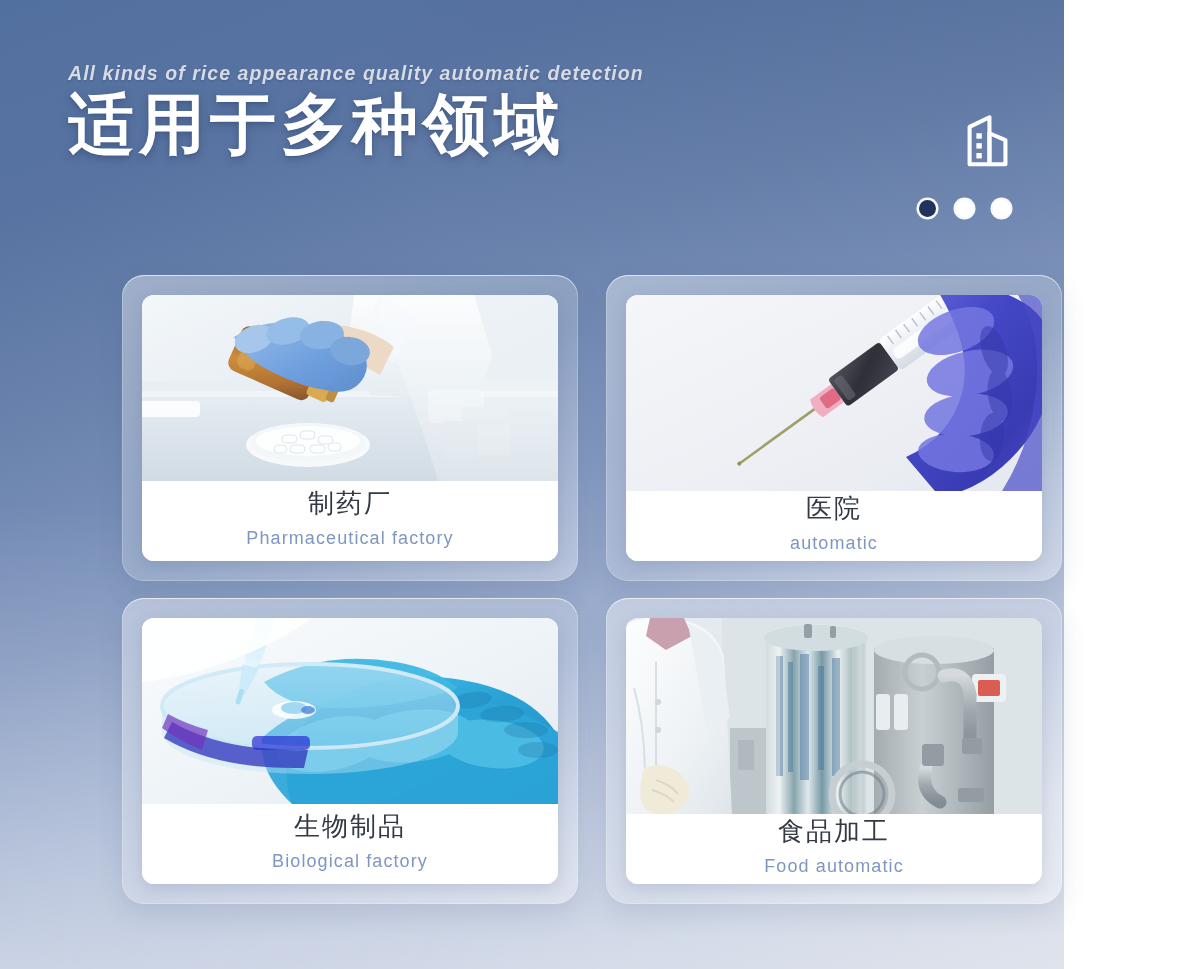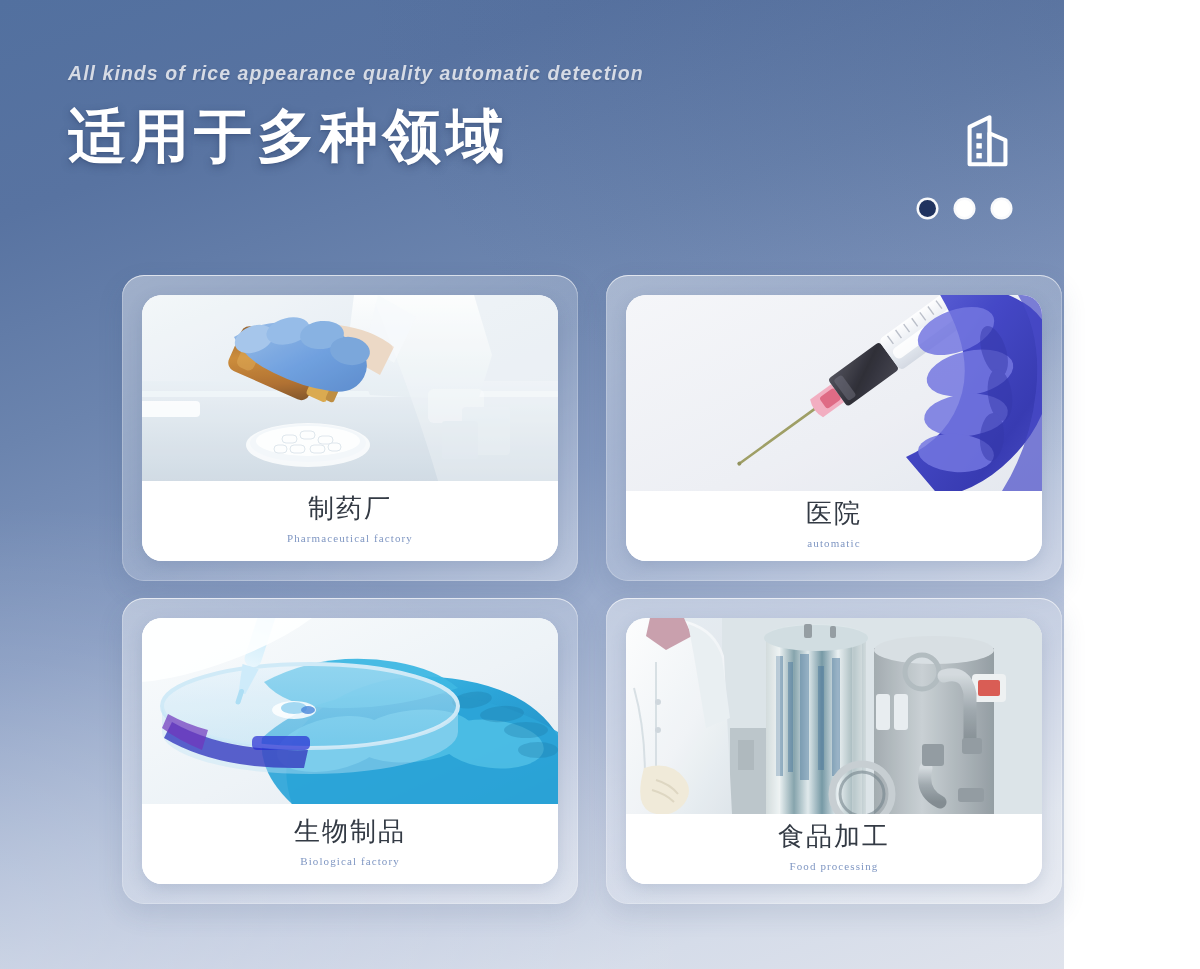--- a/index.html
+++ b/index.html
@@ -42,22 +42,22 @@
     font-size:19.5px;
     font-style:italic;
     font-weight:700;
     color:#d6dbe5;
     letter-spacing:1.05px;
     white-space:nowrap;
     text-shadow:0 1px 2px rgba(40,60,95,.30);
   }
 
   .title {
-    margin-top:20px;
-    font-size:58px;
+    margin-top:4px;
+    font-size:66px;
     font-weight:700;
     color:#ffffff;
     letter-spacing:5px;
     line-height:1.08;
     white-space:nowrap;
     text-shadow:0 3px 9px rgba(44,64,104,.45), 0 1px 2px rgba(44,64,104,.35);
   }
 
   
   .brand-icon { position:absolute; right:45px; top:110px; width:62px; height:62px; }
@@ -92,21 +92,21 @@
     background:linear-gradient(150deg, rgba(255,255,255,.40) 0%, rgba(255,255,255,.18) 55%, rgba(255,255,255,.34) 100%);
     box-shadow:
       inset 0 1px 0 rgba(255,255,255,.55),
       inset 0 0 0 1px rgba(255,255,255,.22),
       0 10px 26px rgba(52,74,116,.13);
     display:flex; flex-direction:column;
   }
 
   .card-inner {
     flex:1;
-    border-radius:20px;
+    border-radius:12px;
     overflow:hidden;
     display:flex; flex-direction:column;
     background:#ffffff;
     box-shadow:0 5px 16px rgba(60,82,125,.17);
   }
 
   .thumb { position:relative; height:186px; overflow:hidden; }
   .thumb > svg { display:block; width:100%; height:100%; }
 
   .caption {
@@ -117,24 +117,23 @@
     padding-bottom:6px;
   }
   .cap-cn {
     font-size:26px;
     color:#333a44;
     letter-spacing:2px;
     line-height:1.25;
   }
   .cap-en {
     margin-top:8px;
-    font-size:11px;
+    font-size:18px;
     color:#7f96c2;
     letter-spacing:1.1px;
-    font-family:Liberation Serif, serif;
   }
 
   
   .card.v2 .thumb { height:196px; }
 </style>
 </head>
 <body>
 
 <div id="page">
 
@@ -487,19 +486,19 @@
             <path d="M18 150 q26 -8 40 10 q10 12 0 26 q-14 16 -34 8 q-16 -8 -6 -44 Z" fill="#f0ead8"></path>
             <g stroke="#ddd5bf" stroke-width="2" fill="none">
               <path d="M30 162 q14 4 22 14"></path>
                 <path d="M26 172 q14 4 22 12"></path>
             </g>
             <rect width="416" height="196" fill="#eef3f6" opacity=".07"></rect>
           </svg>
         </div>
         <div class="caption">
           <div class="cap-cn">食品加工</div>
-          <div class="cap-en">Food processing</div>
+          <div class="cap-en">Food automatic</div>
         </div>
       </div>
     </div>
 
   </div>
 </div>
 
 </body></html>

